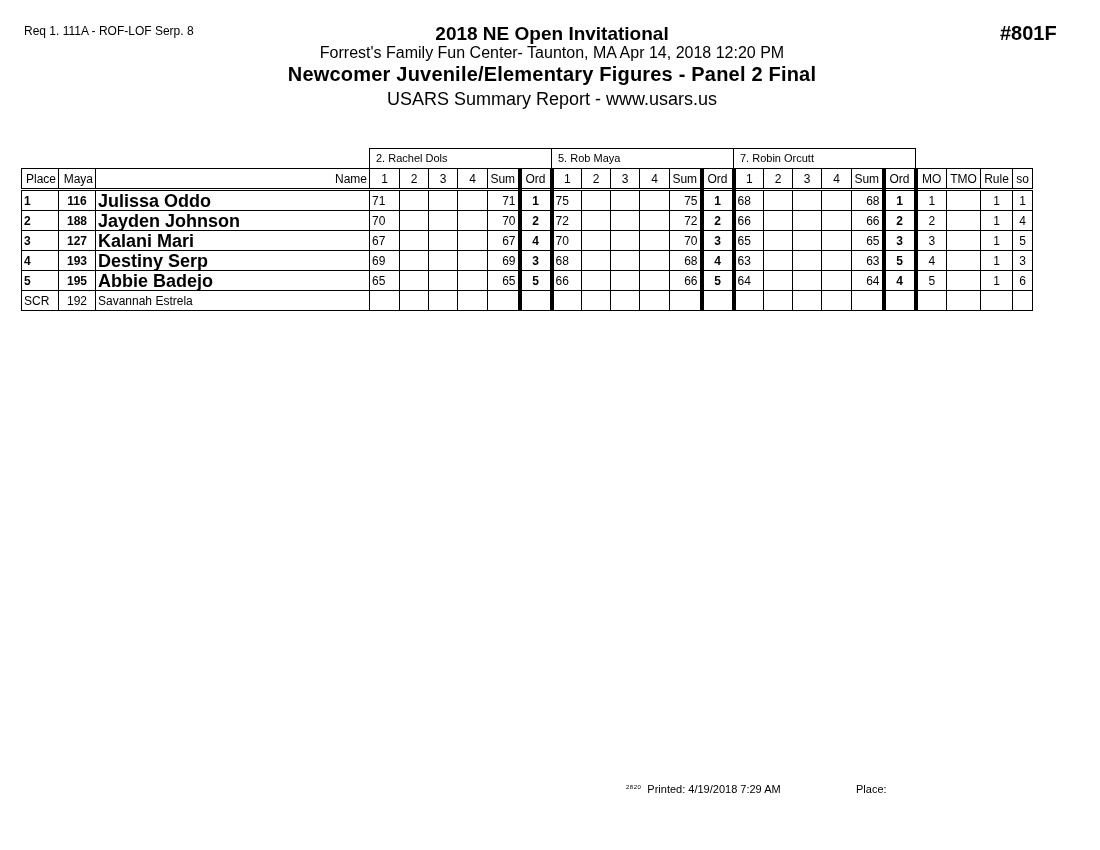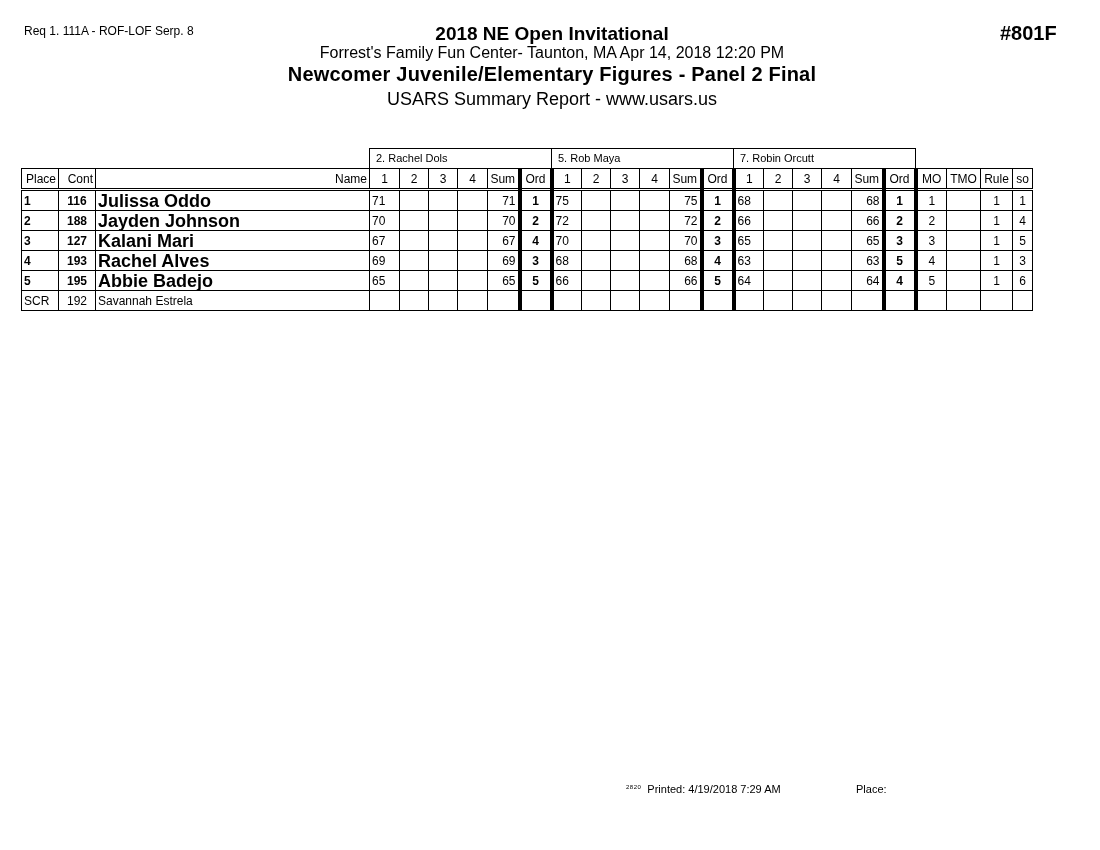--- a/index.html
+++ b/index.html
@@ -80,21 +80,21 @@
   <tbody id="tbody">
     <tr class="judge-row">
       <td class="blank" colspan="3"></td>
       <td class="judge-cell" colspan="6">2.  Rachel Dols</td>
       <td class="judge-cell" colspan="6">5.  Rob Maya</td>
       <td class="judge-cell" colspan="6">7.  Robin Orcutt</td>
       <td class="blank" colspan="4"></td>
     </tr>
     <tr class="hdr" id="hdr-row">
       <th class="left">Place</th>
-      <th class="left">Cont</th>
+      <th class="left">Maya</th>
       <th class="left">Name</th>
     <th>1</th>
         <th>2</th>
         <th>3</th>
         <th>4</th>
         <th>Sum</th>
         <th class="thick-l">Ord</th>
         <th class="thick-l">1</th>
         <th>2</th>
         <th>3</th>
@@ -189,21 +189,21 @@
         <td class="r">65</td>
         <td class="c b thick-l">3</td>
         <td class="c thick-l">3</td>
         <td class="c"></td>
         <td class="c">1</td>
         <td class="c">5</td>
       </tr>
       <tr class="row">
         <td class="l b">4</td>
         <td class="c b">193</td>
-        <td class="l name-bold">Rachel Alves</td>
+        <td class="l name-bold">Destiny Serp</td>
         <td class="l">69</td>
         <td class="c"></td>
         <td class="c"></td>
         <td class="c"></td>
         <td class="r">69</td>
         <td class="c b thick-l">3</td>
         <td class="l thick-l">68</td>
         <td class="c"></td>
         <td class="c"></td>
         <td class="c"></td>

